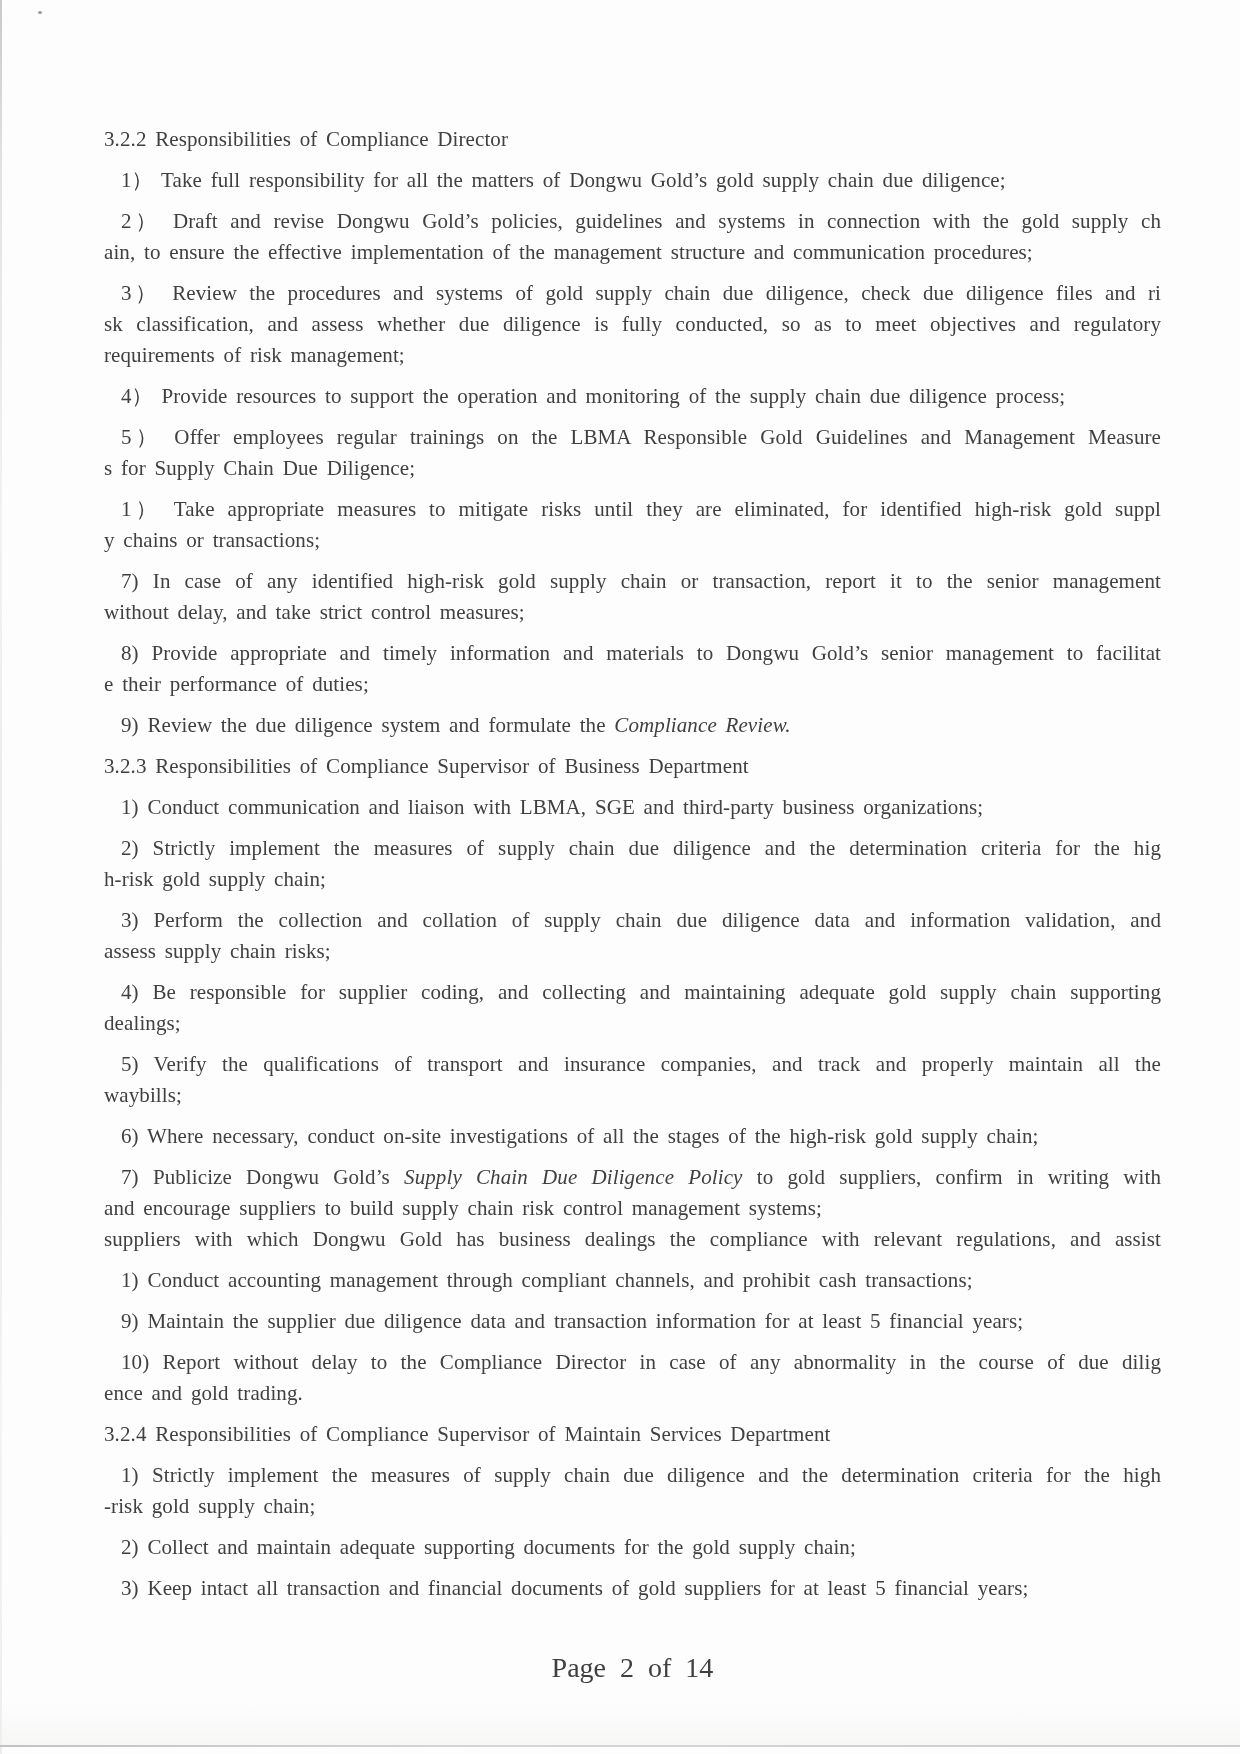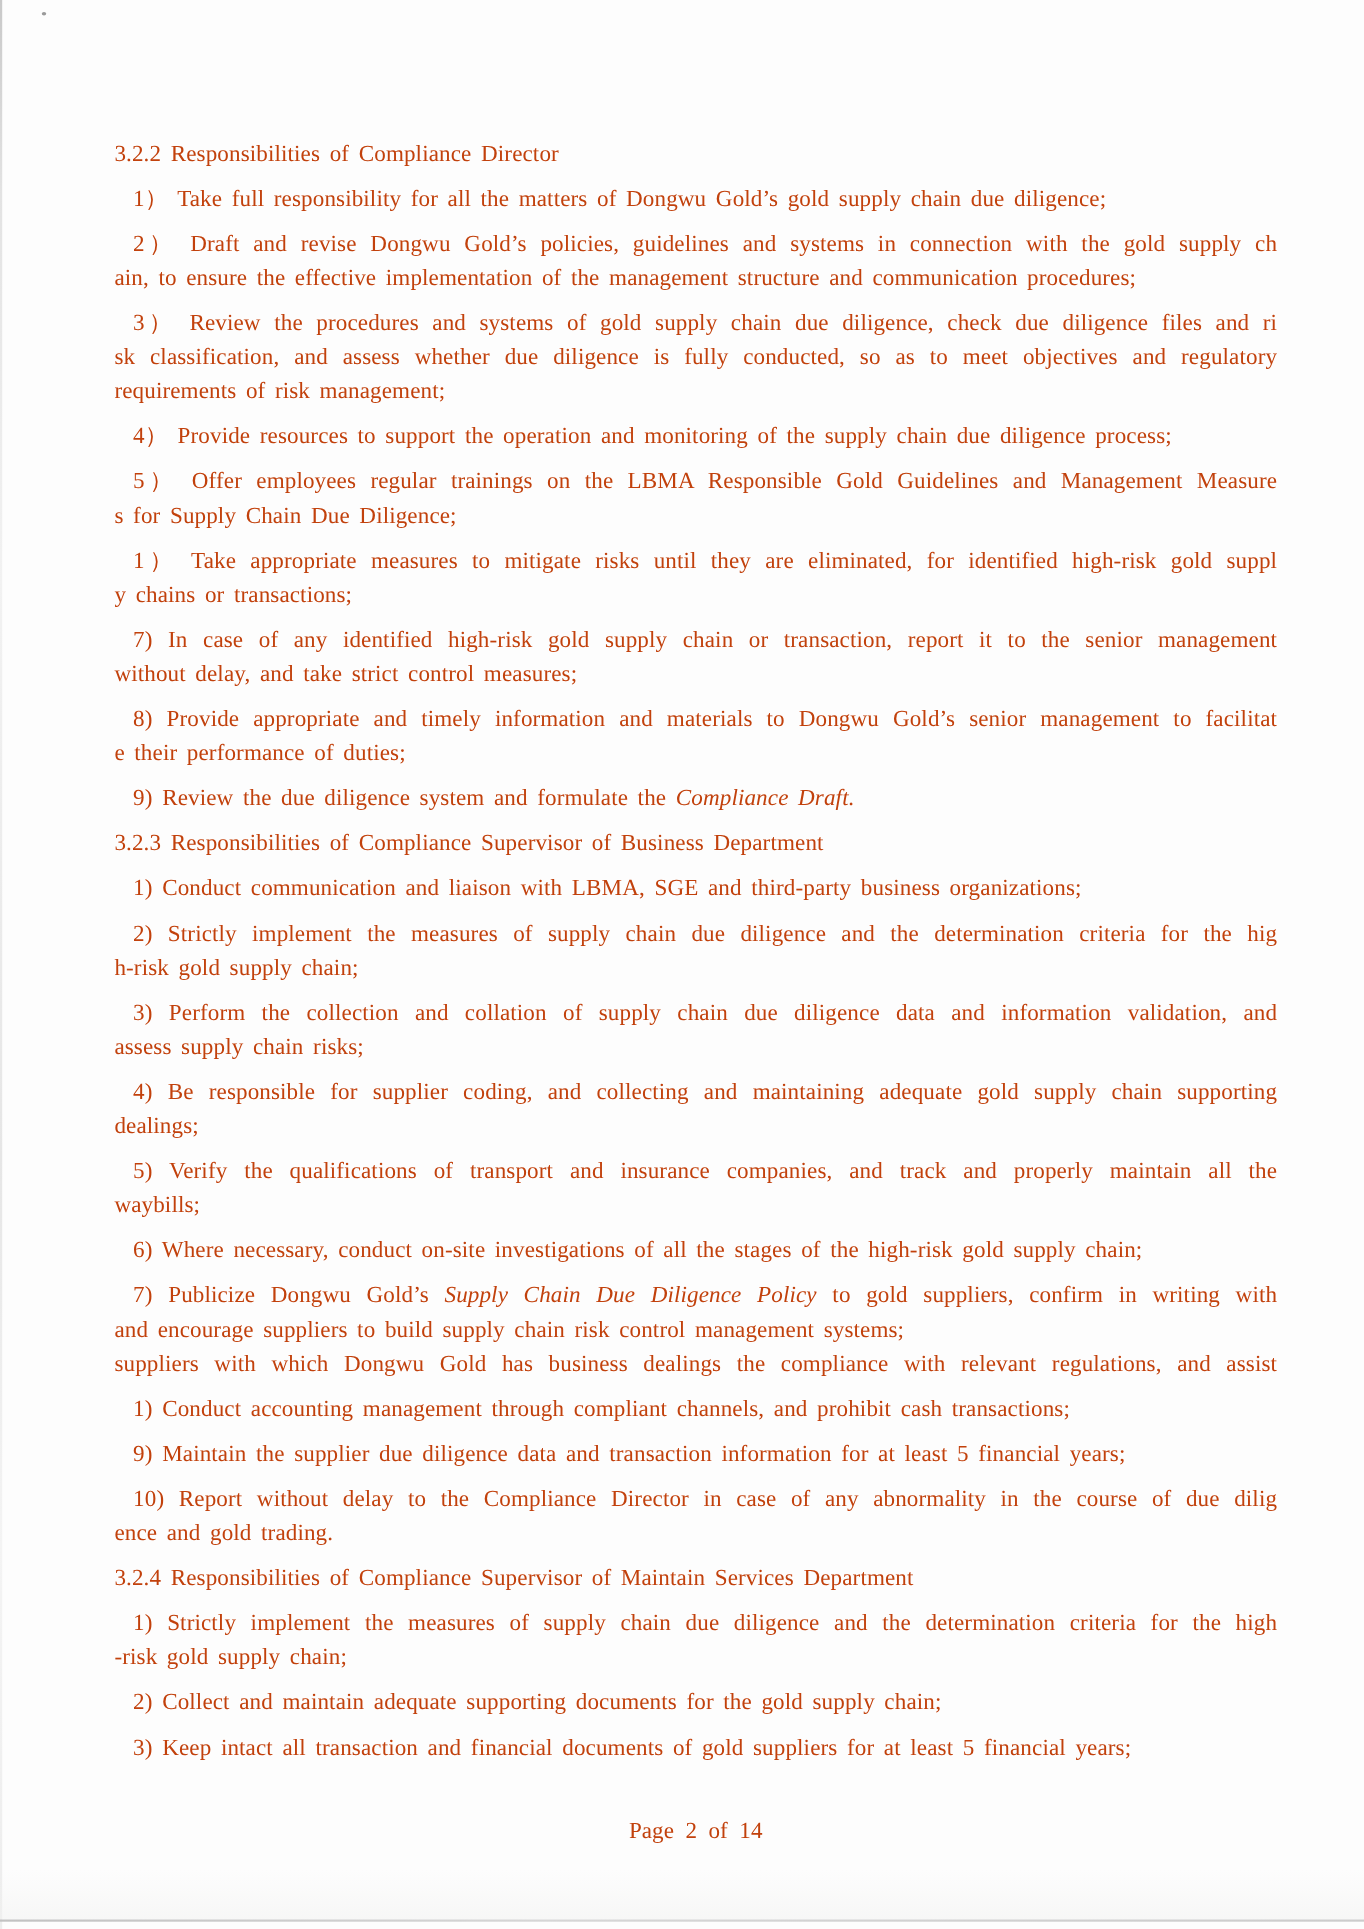--- a/index.html
+++ b/index.html
@@ -5,21 +5,21 @@
   * { margin: 0; padding: 0; box-sizing: border-box; }
   html, body { background: #ffffff; }
 
   .page {
     position: relative;
     width: 1240px;
     height: 1754px;
     background: #fdfdfd;
     overflow: hidden;
     font-family: "Liberation Serif", "DejaVu Serif", serif;
-    color: #c2410c;
+    color: #404040;
   }
 
   .doc-body {
     position: absolute;
     left: 104px;
     top: 124px;
     width: 1057px;
   }
 
   .block { margin-bottom: 10px; }
@@ -38,21 +38,21 @@
   }
   .item .line.first { padding-left: 17px; }
   .line i { font-style: italic; }
 
   .footer {
     position: absolute;
     left: 104px;
     top: 1652px;
     width: 1057px;
     text-align: center;
-    font-size: 21px;
+    font-size: 28px;
     word-spacing: 0.25em;
   }
 
   
   .scan-left-edge {
     position: absolute;
     left: 0; top: 0;
     width: 2px; height: 1754px;
     background: linear-gradient(180deg,
       #c9c9c9 0%, #e3e3e3 10%, #f2f2f2 30%,
@@ -114,21 +114,21 @@
       </div>
       <div class="block item">
         <div class="line justify first"><span>7) In case of any identified high-risk gold supply chain or transaction, report it to the senior management</span></div>
         <div class="line"><span>without delay, and take strict control measures;</span></div>
       </div>
       <div class="block item">
         <div class="line justify first"><span>8) Provide appropriate and timely information and materials to Dongwu Gold’s senior management to facilitat</span></div>
         <div class="line"><span>e their performance of duties;</span></div>
       </div>
       <div class="block item">
-        <div class="line first"><span>9) Review the due diligence system and formulate the </span><i>Compliance Draft.</i></div>
+        <div class="line first"><span>9) Review the due diligence system and formulate the </span><i>Compliance Review.</i></div>
       </div>
       <div class="block heading">
         <div class="line"><span>3.2.3 Responsibilities of Compliance Supervisor of Business Department</span></div>
       </div>
       <div class="block item">
         <div class="line first"><span>1) Conduct communication and liaison with LBMA, SGE and third-party business organizations;</span></div>
       </div>
       <div class="block item">
         <div class="line justify first"><span>2) Strictly implement the measures of supply chain due diligence and the determination criteria for the hig</span></div>
         <div class="line"><span>h-risk gold supply chain;</span></div>

